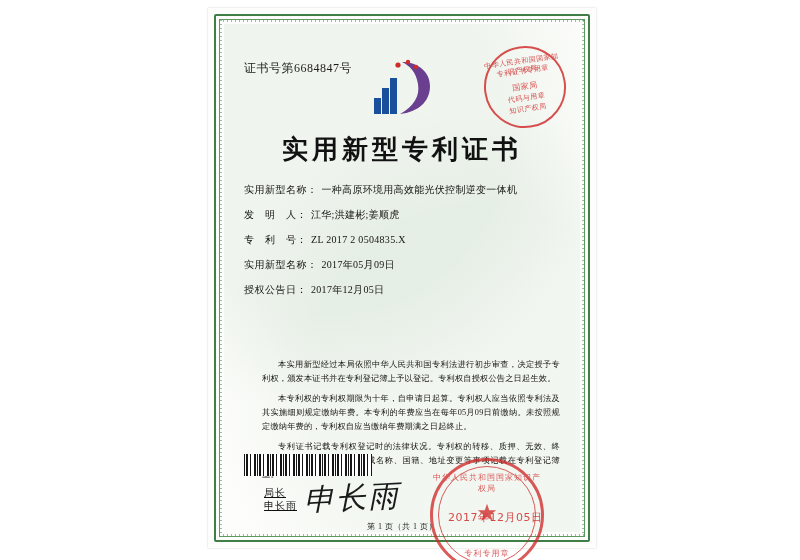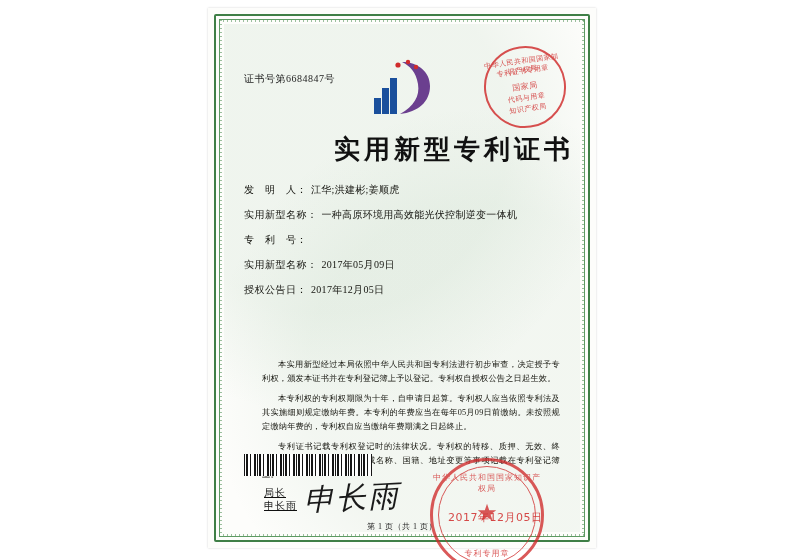--- a/index.html
+++ b/index.html
@@ -79,22 +79,22 @@
     left: 22px;
     top: 20px;
     right: 22px;
     bottom: 20px;
   }
 
   
   .cert-no {
     position: absolute;
     left: 14px;
-    top: 44px;
-    font-size: 10px;
+    top: 32px;
+    font-size: 12px;
     color: #1c1c1c;
     letter-spacing: .5px;
     white-space: nowrap;
   }
   .emblem {
     position: absolute;
     left: 126px;
     top: 28px;
     width: 92px;
     height: 62px;
@@ -126,21 +126,21 @@
   .seal-top .l3 { top: 34px; font-size: 8px; }
   .seal-top .l4 { top: 46px; }
   .seal-top .l5 { top: 57px; }
 
   
   .title {
     position: absolute;
     left: 0;
     right: 0;
     top: 104px;
-    text-align: right;
+    text-align: center;
     font-size: 26px;
     font-weight: bold;
     letter-spacing: 4px;
     color: #111;
     font-family: "DejaVu Sans", sans-serif;
   }
 
   
   .fields {
     position: absolute;
@@ -314,29 +314,30 @@
         <div class="s-line l2">专利证书专用章</div>
         <div class="s-line l3">国家局</div>
         <div class="s-line l4">代码与用章</div>
         <div class="s-line l5">知识产权局</div>
       </div>
 
       <div class="title">实用新型专利证书</div>
 
       <div class="fields">
         <div class="field">
+          <span class="lbl">实用新型名称：</span>
+          <span class="val">一种高原环境用高效能光伏控制逆变一体机</span>
+        </div>
+        <div class="field">
           <span class="lbl">发　明　人：</span>
           <span class="val">江华;洪建彬;姜顺虎</span>
         </div>
         <div class="field">
-          <span class="lbl">实用新型名称：</span>
-          <span class="val">一种高原环境用高效能光伏控制逆变一体机</span>
-        </div>
-        <div class="field">
           <span class="lbl">专　利　号：</span>
+          <span class="val">ZL 2017 2 0504835.X</span>
         </div>
         <div class="field">
           <span class="lbl">实用新型名称：</span>
           <span class="val">2017年05月09日</span>
         </div>
         <div class="field">
           <span class="lbl">授权公告日：</span>
           <span class="val">2017年12月05日</span>
         </div>
       </div>

